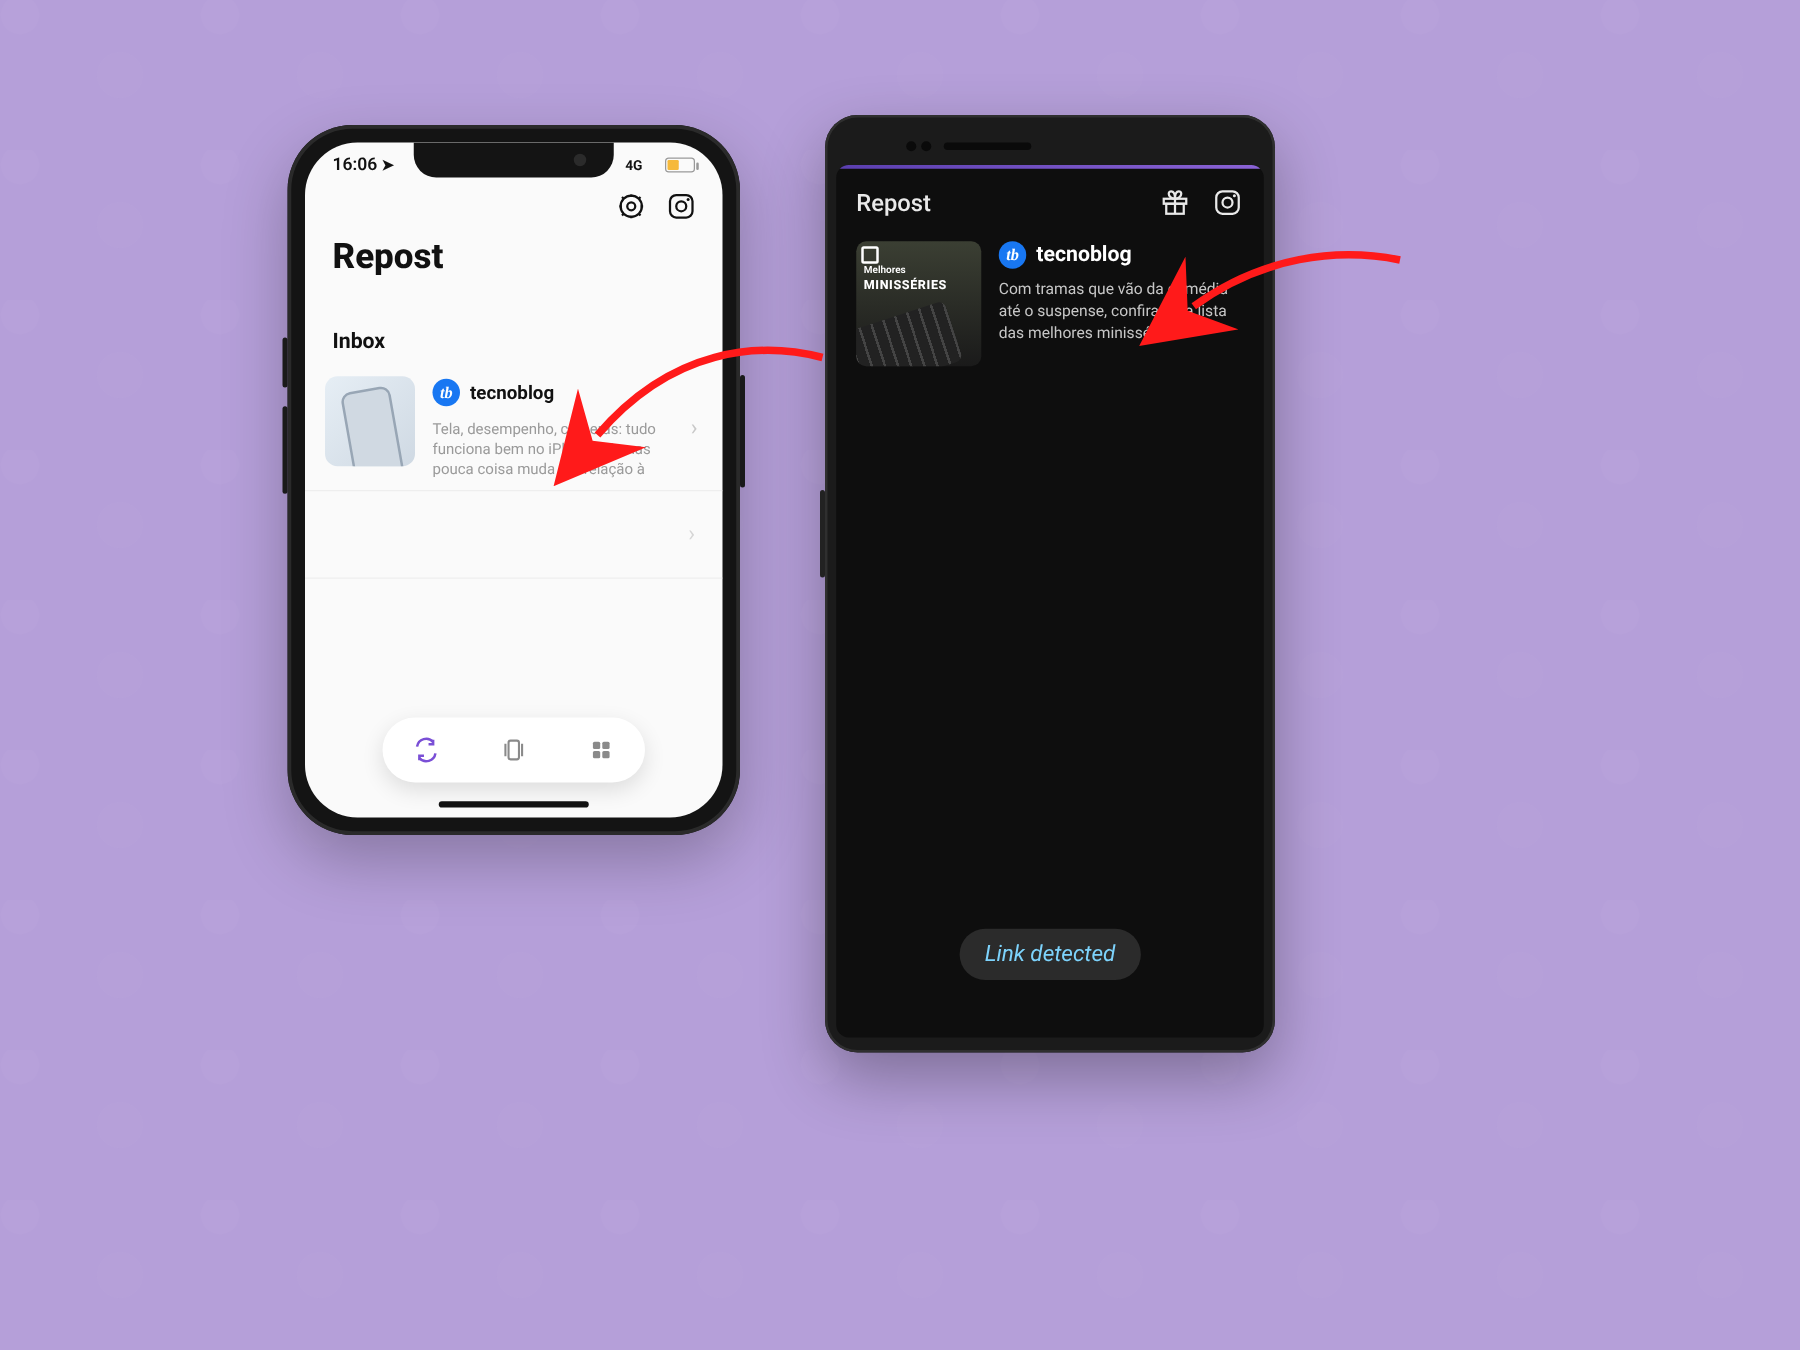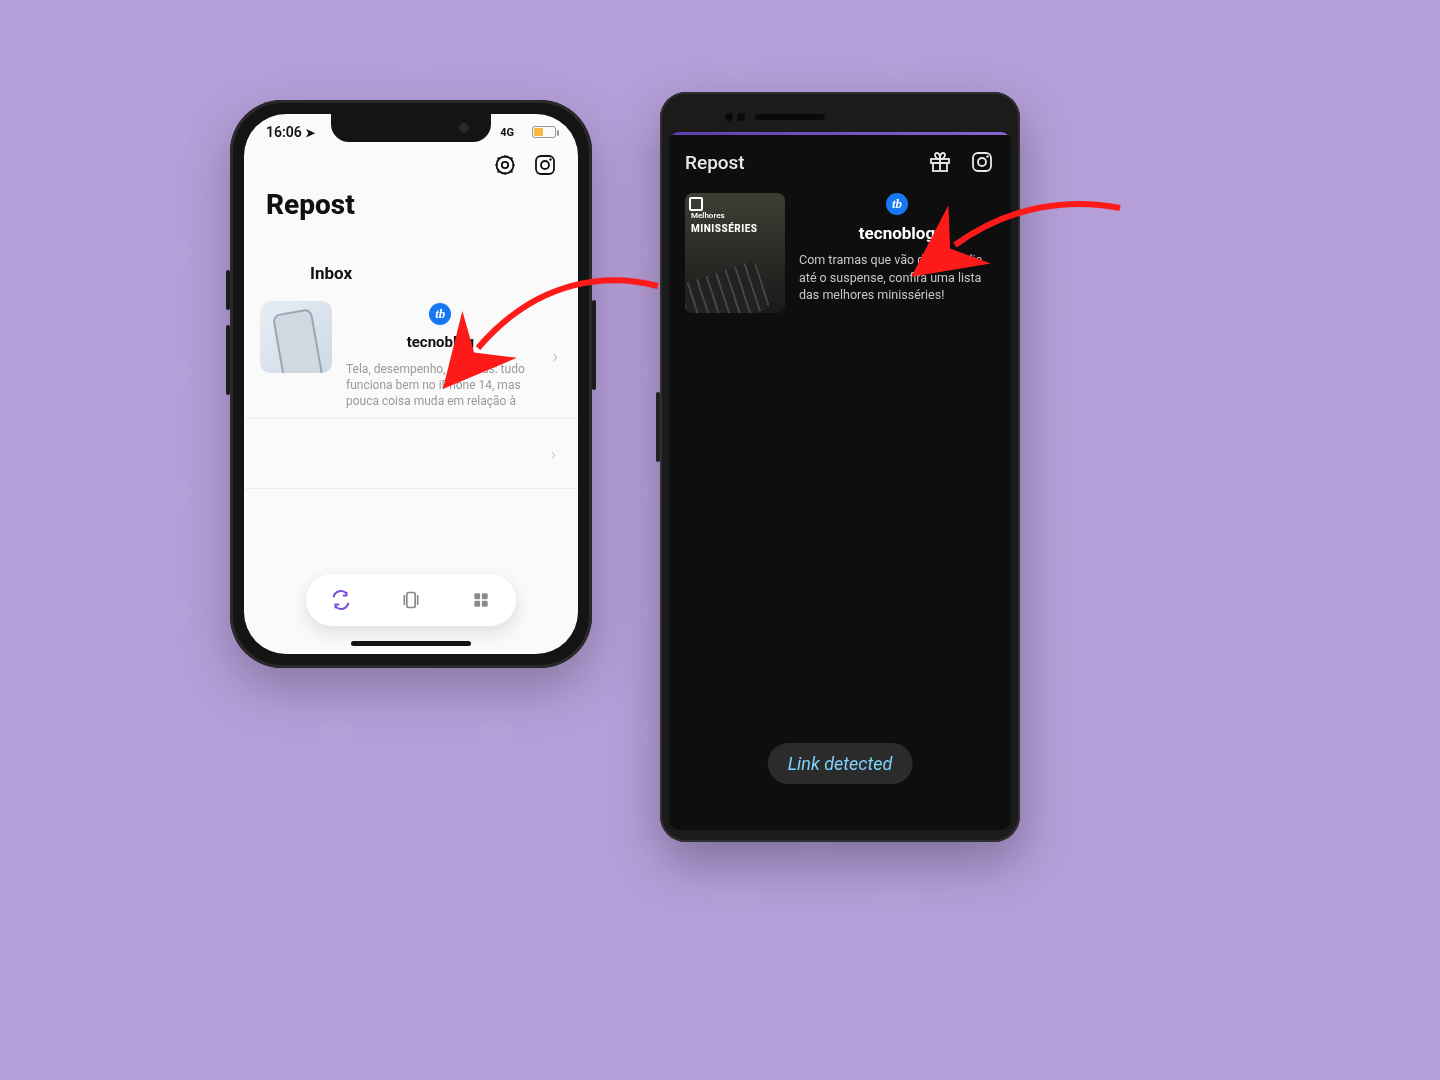--- a/index.html
+++ b/index.html
@@ -102,42 +102,41 @@
     font-weight:800;
     padding: 6px 22px 18px;
     color:#111;
   }
 
   .section-label {
     font-size:17px;
     font-weight:700;
     padding: 24px 22px 10px;
     color:#111;
-    margin-left:44px;
   }
 
   .ios-row {
     display:flex;
     gap:14px;
     padding: 8px 16px;
     align-items:flex-start;
     border-bottom:1px solid #eee;
     cursor:pointer;
   }
   .thumb {
     width:72px;height:72px;border-radius:10px;
     background: linear-gradient(135deg,#e6eef5 0%, #cfd9e3 100%);
     position:relative; overflow:hidden; flex-shrink:0;
   }
   .thumb.phone::after{
     content:"";position:absolute;left:18px;top:10px;width:36px;height:70px;
     background:#d0d9e2;border:2px solid #98a6b5;border-radius:8px;transform:rotate(-10deg);
   }
   .row-body { flex:1; padding-top:2px; }
-  .row-top { display:flex; align-items:center; gap:8px;flex-direction:column; }
+  .row-top { display:flex; align-items:center; gap:8px; }
   .tb-avatar {
     width:22px;height:22px;border-radius:50%;
     background:#1877f2;color:#fff;font-weight:800;font-style:italic;
     display:flex;align-items:center;justify-content:center;font-size:13px;
     font-family: Georgia, serif;
   }
   .username { font-weight:700; font-size:15px; color:#111;}
   .row-desc { font-size:12px; color:#9a9a9a; margin-top:10px; line-height:1.35; max-width:210px;}
   .chev { color:#c8c8c8; align-self:center; font-size:18px; padding:0 4px;}
 
@@ -200,21 +199,21 @@
     padding:14px 16px 10px;
   }
   .and-title{font-size:19px;font-weight:500;color:#e9e9e9;}
   .and-actions{display:flex;gap:16px;}
   .and-actions .icon-btn svg{color:#e9e9e9;}
 
   .and-row{
     display:flex;gap:14px;padding:8px 16px;cursor:pointer;
   }
   .and-thumb{
-    width:100px;height:120px;border-radius:8px;overflow:hidden;position:relative;flex-shrink:0;
+    width:100px;height:100px;border-radius:8px;overflow:hidden;position:relative;flex-shrink:0;
     background:linear-gradient(180deg,#3b3f33 0%, #1a1a1a 100%);
     text-align:center;
   }
   .and-thumb .banner{
     position:absolute;left:6px;top:18px;font-size:8px;color:#fff;font-weight:600;
   }
   .and-thumb .title-over{
     position:absolute;left:6px;top:30px;font-size:10px;color:#fff;font-weight:800;letter-spacing:.5px;
   }
   .and-thumb .reel{

